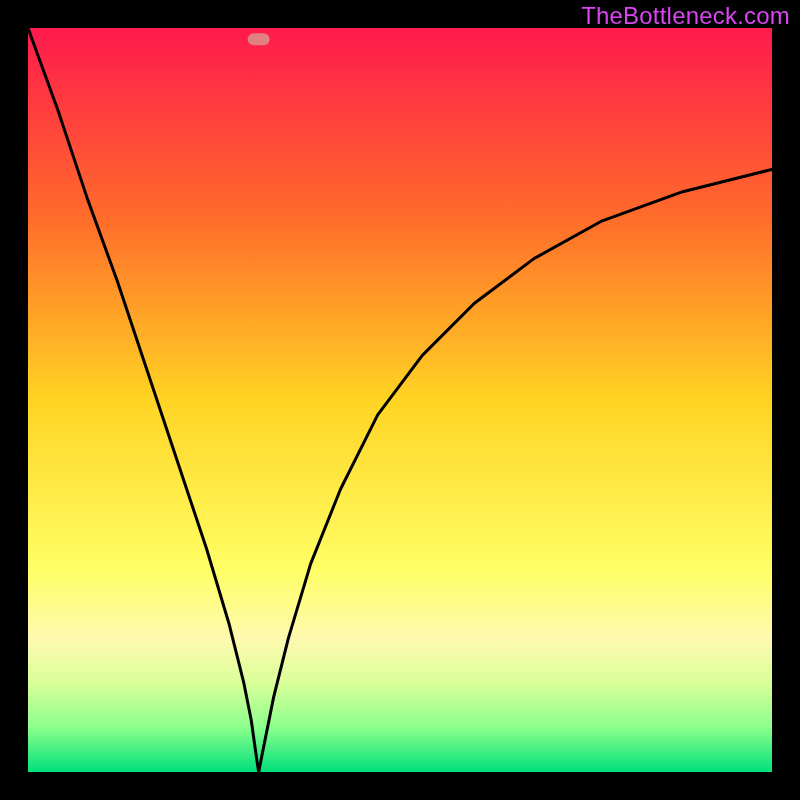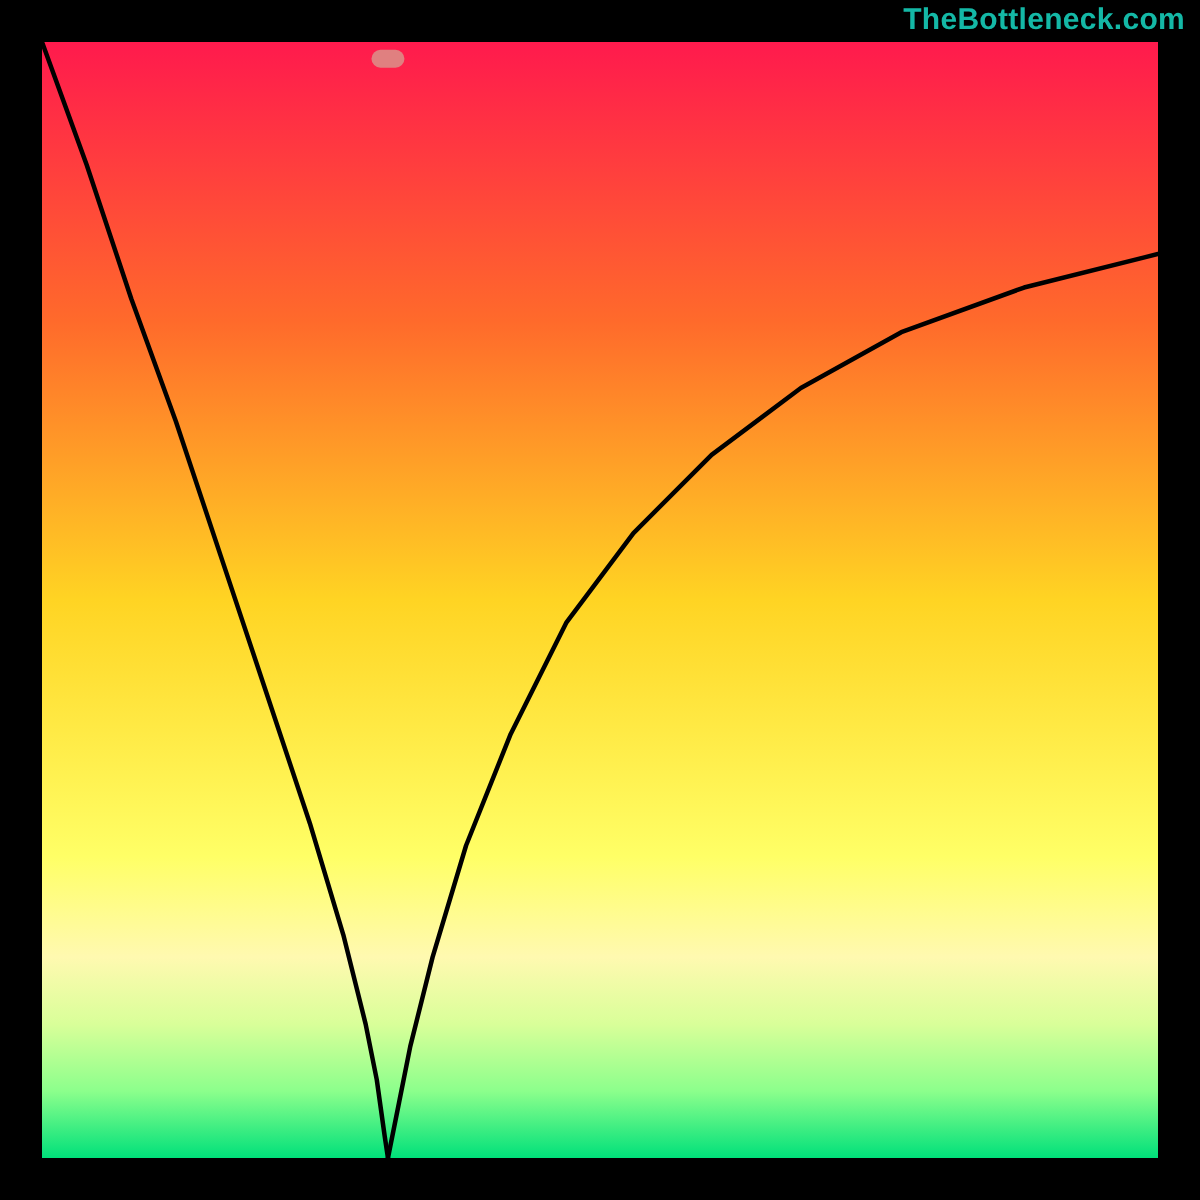--- a/index.html
+++ b/index.html
@@ -14,23 +14,23 @@
   .container {
     position: relative;
     width: 800px;
     height: 800px;
     background: #000;
   }
   .watermark {
     position: absolute;
     top: 2px;
     right: 10px;
-    color: #14b8a6;
-    font-size: 20px;
-    font-weight: 700;
+    color: #d946ef;
+    font-size: 24px;
+    font-weight: 400;
     letter-spacing: 0.2px;
     z-index: 10;
   }
   .plot {
     position: absolute;
     left: 28px;
     top: 28px;
     width: 744px;
     height: 744px;
   }

